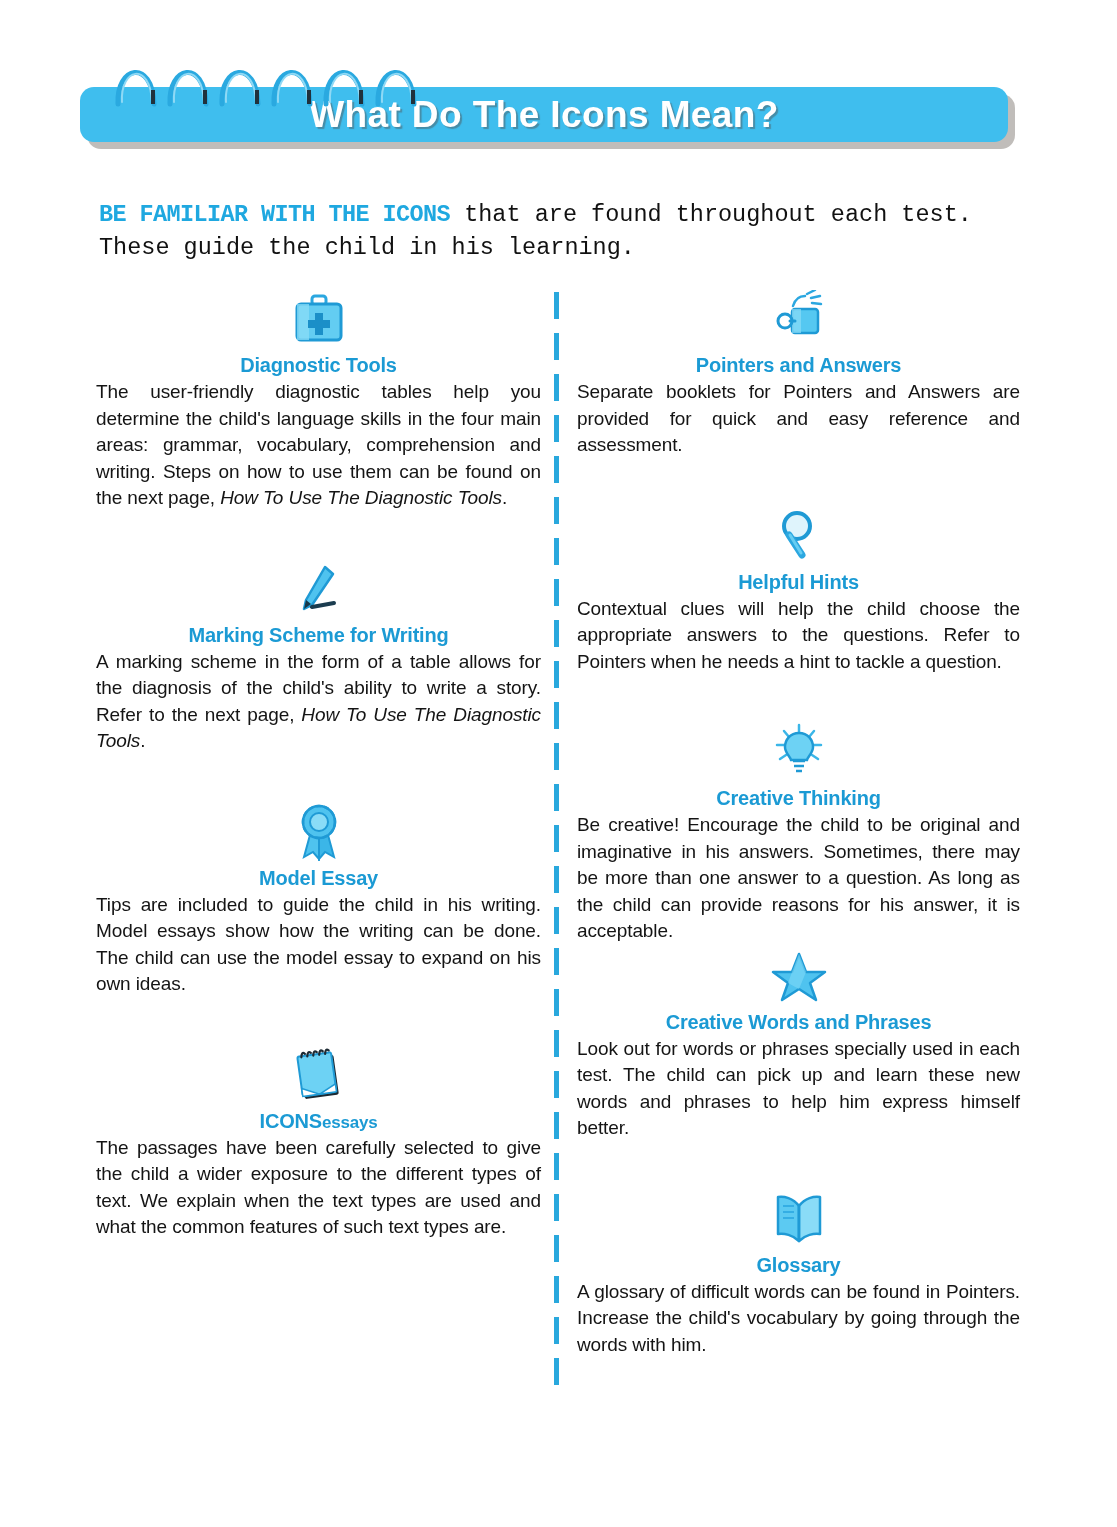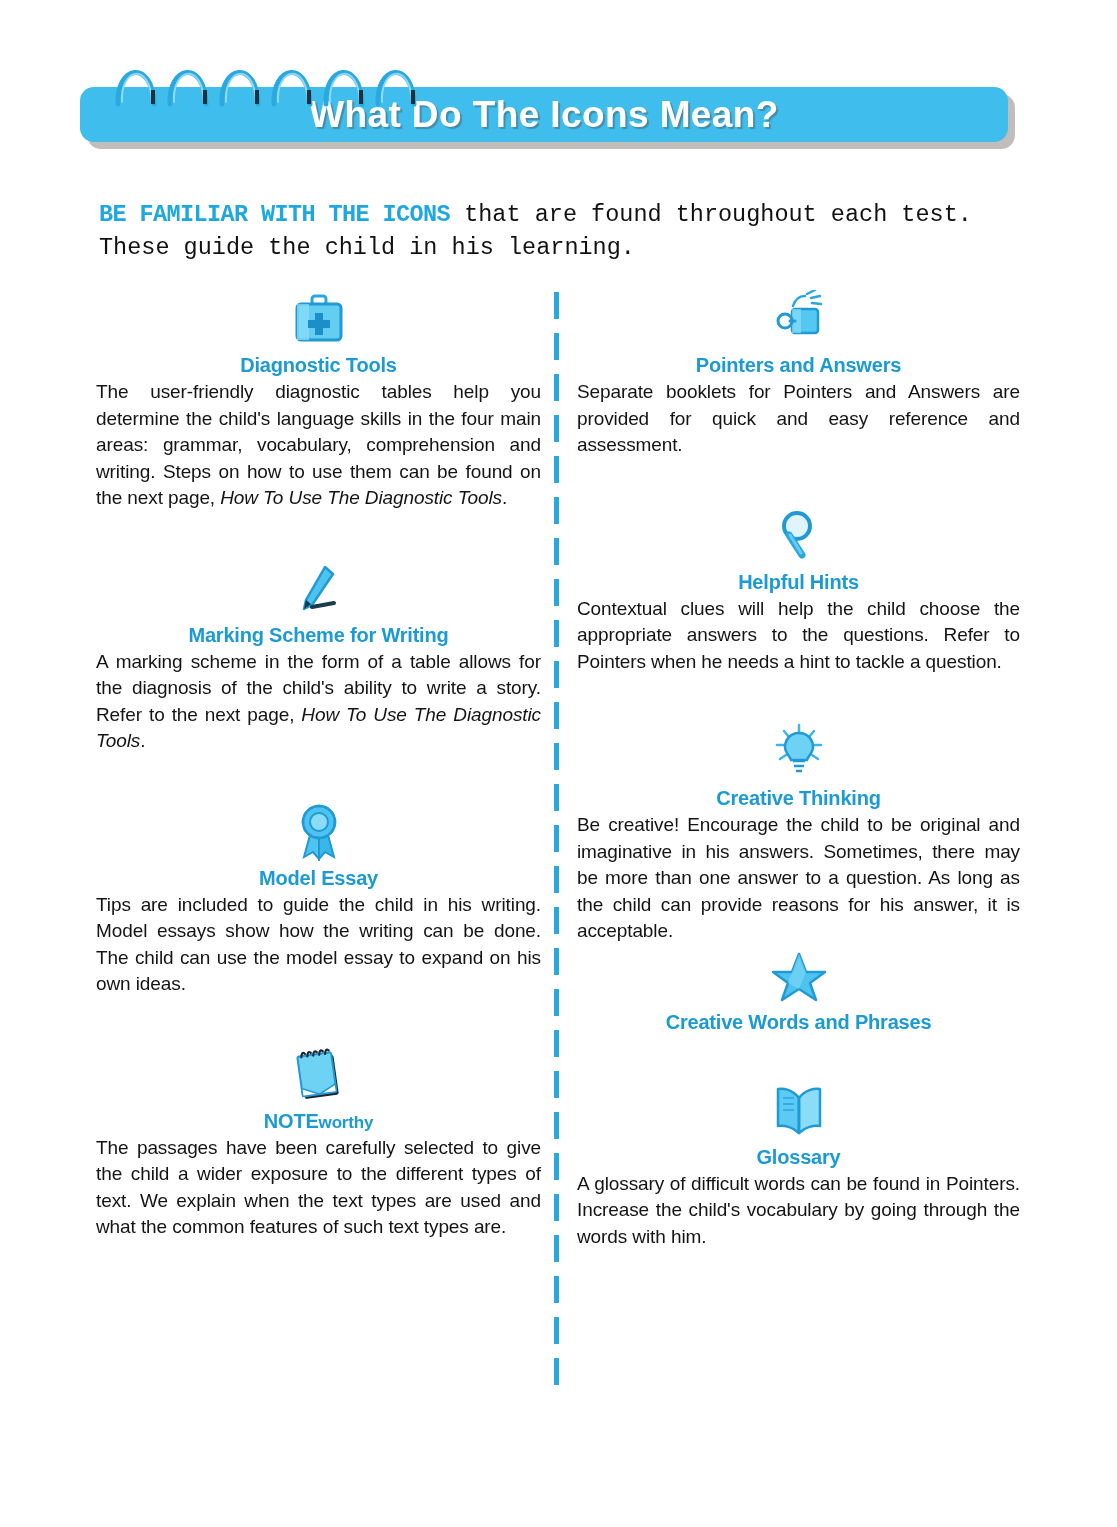--- a/index.html
+++ b/index.html
@@ -231,21 +231,21 @@
             <g stroke="#1d2a33" stroke-width="2.2" fill="none" stroke-linecap="round">
               <path d="M13 9 q1 -6 4 -3"></path>
               <path d="M19 9 q1 -6 4 -3"></path>
               <path d="M25 9 q1 -6 4 -3"></path>
               <path d="M31 9 q1 -6 4 -3"></path>
               <path d="M37 9 q1 -6 4 -3"></path>
             </g>
           </g>
         </svg>
       </div>
-      <div class="entry-title"><span>NOTE</span><span class="small">worthy</span></div>
+      <div class="entry-title"><span>ICONS</span><span class="small">essays</span></div>
       <div class="entry-body"><span>The passages have been carefully selected to give the child a wider exposure to the different types of text. We explain when the text types are used and what the common features of such text types are.</span></div>
     </div>
 
   </div>
 
   <div class="col col-right">
 
     <div class="entry" style="margin-bottom:46px;">
       <div class="entry-icon">
         <svg width="56" height="58" viewBox="0 0 56 58">
@@ -300,20 +300,21 @@
     </div>
 
     <div class="entry" style="margin-bottom:46px;">
       <div class="entry-icon">
         <svg width="58" height="56" viewBox="0 0 58 56">
           <path d="M29 6 L36 24 L55 24 L40 35 L46 52 L29 41 L12 52 L18 35 L3 24 L22 24 Z" fill="#4fc3ef" stroke="#1f9ad5" stroke-width="2.5" stroke-linejoin="round"></path>
           <path d="M29 6 L36 24 L29 41 L18 35 L22 24 Z" fill="#7bd7f6" opacity="0.65"></path>
         </svg>
       </div>
       <div class="entry-title">Creative Words and Phrases</div>
+      <div class="entry-body"><span>Look out for words or phrases specially used in each test. The child can pick up and learn these new words and phrases to help him express himself better.</span></div>
     </div>
 
     <div class="entry">
       <div class="entry-icon">
         <svg width="58" height="58" viewBox="0 0 58 58">
           <path d="M29 16 C23 8 14 6 8 7 L8 44 C14 43 23 45 29 51 Z" fill="#5ccaf2" stroke="#1f9ad5" stroke-width="2.5" stroke-linejoin="round"></path>
           <path d="M29 16 C35 8 44 6 50 7 L50 44 C44 43 35 45 29 51 Z" fill="#8adcf7" stroke="#1f9ad5" stroke-width="2.5" stroke-linejoin="round"></path>
           <g stroke="#2ba7e0" stroke-width="1.6">
             <path d="M13 16 H24"></path>
               <path d="M13 22 H24"></path>

